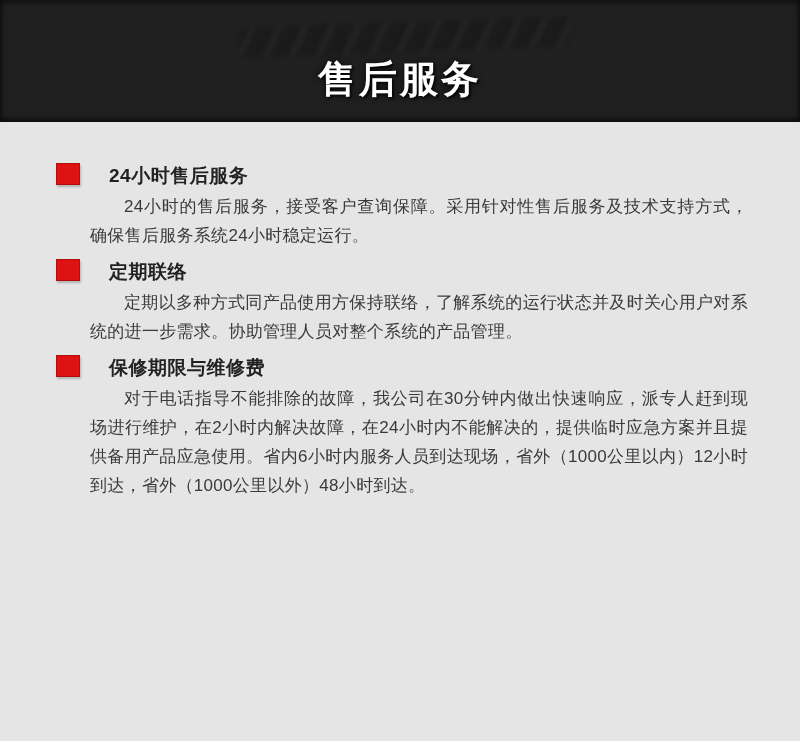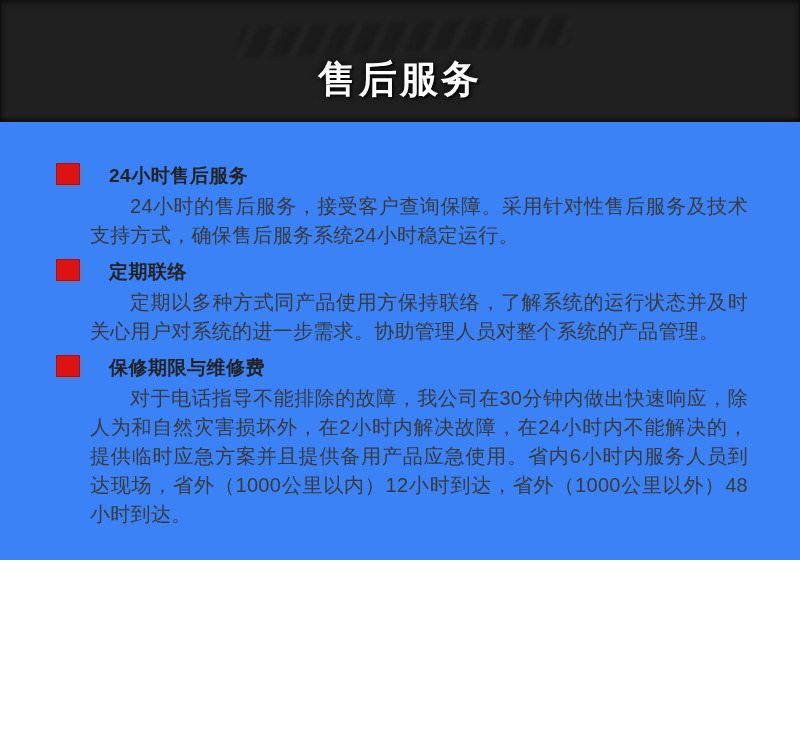--- a/index.html
+++ b/index.html
@@ -3,22 +3,22 @@
 <meta charset="utf-8">
 <style>
   html, body {
     margin: 0;
     padding: 0;
     background: #ffffff;
   }
   .page {
     position: relative;
     width: 800px;
-    height: 560px;
-    background: #3b82f6;
+    height: 741px;
+    background: #e5e5e5;
     font-family: "Liberation Sans", "DejaVu Sans", sans-serif;
     overflow: hidden;
   }
   
   .banner {
     position: relative;
     width: 100%;
     height: 122px;
     background: #202020;
     box-shadow: inset 0 2px 6px rgba(0,0,0,0.6), inset 0 -3px 5px rgba(0,0,0,0.55);
@@ -74,21 +74,21 @@
   .heading-text {
     font-size: 19px;
     font-weight: bold;
     color: #222222;
     letter-spacing: 0.5px;
     line-height: 1;
     padding-top: 2px;
   }
   .para {
     margin: 6px 0 8px 34px;
-    font-size: 20px;
+    font-size: 17px;
     line-height: 29px;
     text-indent: 2em;
     text-align: justify;
     color: #3a3a3a;
     letter-spacing: 0.3px;
   }
   .para + .para {
     margin-top: 0;
   }
 </style>
@@ -118,20 +118,20 @@
         <span class="heading-text">定期联络</span>
       </div>
       <p class="para">定期以多种方式同产品使用方保持联络，了解系统的运行状态并及时关心用户对系统的进一步需求。协助管理人员对整个系统的产品管理。</p>
     </div>
 
     <div class="section">
       <div class="section-heading">
         <span class="bullet"></span>
         <span class="heading-text">保修期限与维修费</span>
       </div>
-      <p class="para">对于电话指导不能排除的故障，我公司在30分钟内做出快速响应，除人为和自然灾害损坏外，在2小时内解决故障，在24小时内不能解决的，提供临时应急方案并且提供备用产品应急使用。省内6小时内服务人员到达现场，省外（1000公里以内）12小时到达，省外（1000公里以外）48小时到达。</p>
+      <p class="para">对于电话指导不能排除的故障，我公司在30分钟内做出快速响应，派专人赶到现场进行维护，在2小时内解决故障，在24小时内不能解决的，提供临时应急方案并且提供备用产品应急使用。省内6小时内服务人员到达现场，省外（1000公里以内）12小时到达，省外（1000公里以外）48小时到达。</p>
     </div>
 
     <div class="section">
     </div>
 
   </div>
 </div>
 
 </body></html>

